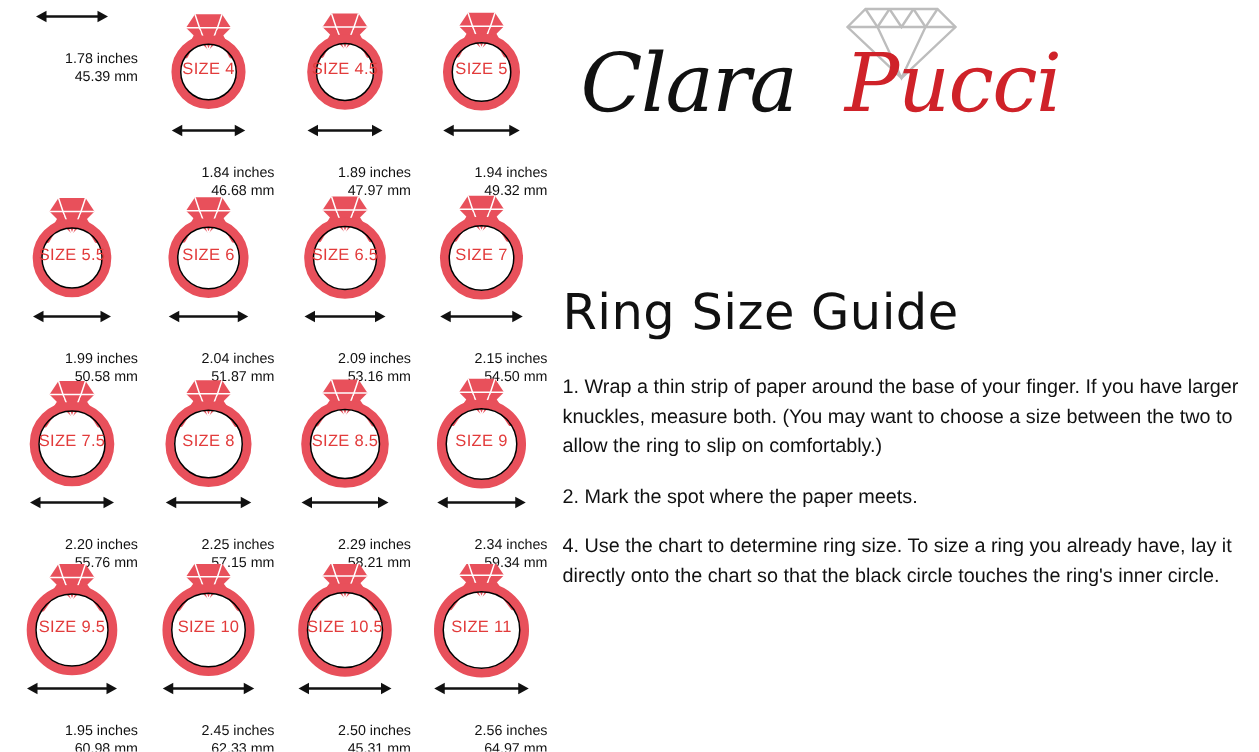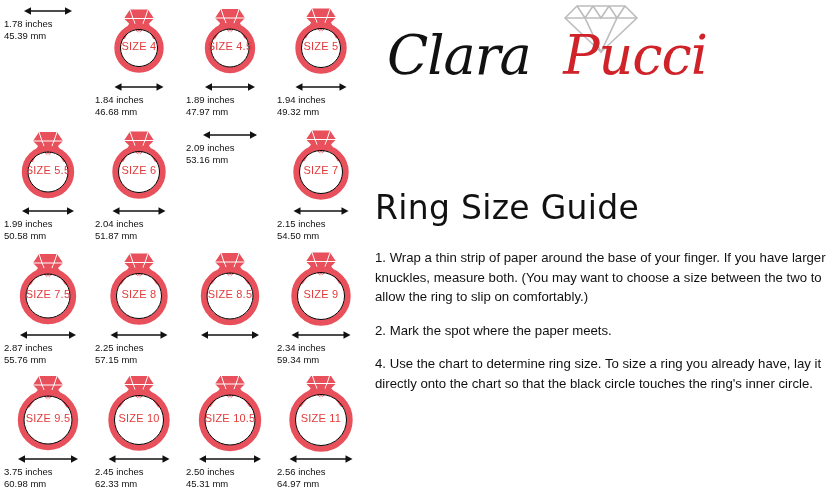--- a/index.html
+++ b/index.html
@@ -61,22 +61,22 @@
     width: 88px;
     text-align: center;
     top: 36px;
     font-size: 11px;
     color: #e23b3b;
     letter-spacing: .2px;
     font-family: "Liberation Sans", sans-serif;
   }
   .measure-lines {
     width: 88px;
-    margin-top: 0px;
-    text-align: left;
+    margin-top: 16px;
+    text-align: right;
     font-size: 9.5px;
     line-height: 11.5px;
     color: #111;
   }
   .arrow-wrap {
     height: 14px;
     position: relative;
   }
 
   
@@ -255,20 +255,33 @@
               <line x1="22.5" y1="7" x2="65.5" y2="7" stroke="#111" stroke-width="1.6"></line>
               <polygon points="17.5,7 24.5,3.2 24.5,10.8" fill="#111"></polygon>
               <polygon points="70.5,7 63.5,3.2 63.5,10.8" fill="#111"></polygon>
             </svg></div>
           <div class="measure-lines">
             <div>2.04 inches</div>
             <div>51.87 mm</div>
           </div>
         </div>
         <div class="ring-cell">
+          <div class="ring-art">
+            <svg class="ring-svg" width="88" height="76" viewBox="0 0 88 76">
+              <g transform="translate(44,14)" fill="#e8505b">
+                <path d="M-15,-2 L-9,-11 L9,-11 L15,-2 L0,13 Z"></path>
+                <path d="M-15,-2 L15,-2" stroke="#ffffff" stroke-width="1" fill="none"></path>
+                <path d="M-9,-11 L-6,-2 L0,13 L6,-2 L9,-11" stroke="#ffffff" stroke-width="1" fill="none"></path>
+              </g>
+              <path d="M26.78,31.82 L37,15 M61.22,31.82 L51,15" stroke="#e8505b" stroke-width="3.2" fill="none" stroke-linecap="round"></path>
+              <circle cx="44" cy="44" r="24.2" fill="none" stroke="#e8505b" stroke-width="6"></circle>
+              <circle cx="44" cy="44" r="21" fill="none" stroke="#000000" stroke-width="1"></circle>
+            </svg>
+            <div class="size-label">SIZE 6.5</div>
+          </div>
           <div class="arrow-wrap"><svg width="88" height="14" viewBox="0 0 88 14">
               <line x1="22" y1="7" x2="66" y2="7" stroke="#111" stroke-width="1.6"></line>
               <polygon points="17,7 24,3.2 24,10.8" fill="#111"></polygon>
               <polygon points="71,7 64,3.2 64,10.8" fill="#111"></polygon>
             </svg></div>
           <div class="measure-lines">
             <div>2.09 inches</div>
             <div>53.16 mm</div>
           </div>
         </div>
@@ -309,21 +322,21 @@
               <circle cx="44" cy="44" r="22" fill="none" stroke="#000000" stroke-width="1"></circle>
             </svg>
             <div class="size-label">SIZE 7.5</div>
           </div>
           <div class="arrow-wrap"><svg width="88" height="14" viewBox="0 0 88 14">
               <line x1="21" y1="7" x2="67" y2="7" stroke="#111" stroke-width="1.6"></line>
               <polygon points="16,7 23,3.2 23,10.8" fill="#111"></polygon>
               <polygon points="72,7 65,3.2 65,10.8" fill="#111"></polygon>
             </svg></div>
           <div class="measure-lines">
-            <div>2.87 inches</div>
+            <div>2.20 inches</div>
             <div>55.76 mm</div>
           </div>
         </div>
         <div class="ring-cell">
           <div class="ring-art">
             <svg class="ring-svg" width="88" height="76" viewBox="0 0 88 76">
               <g transform="translate(44,12.5)" fill="#e8505b">
                 <path d="M-15,-2 L-9,-11 L9,-11 L15,-2 L0,13 Z"></path>
                 <path d="M-15,-2 L15,-2" stroke="#ffffff" stroke-width="1" fill="none"></path>
                 <path d="M-9,-11 L-6,-2 L0,13 L6,-2 L9,-11" stroke="#ffffff" stroke-width="1" fill="none"></path>
@@ -356,20 +369,24 @@
               <circle cx="44" cy="44" r="26.2" fill="none" stroke="#e8505b" stroke-width="6"></circle>
               <circle cx="44" cy="44" r="23" fill="none" stroke="#000000" stroke-width="1"></circle>
             </svg>
             <div class="size-label">SIZE 8.5</div>
           </div>
           <div class="arrow-wrap"><svg width="88" height="14" viewBox="0 0 88 14">
               <line x1="20" y1="7" x2="68" y2="7" stroke="#111" stroke-width="1.6"></line>
               <polygon points="15,7 22,3.2 22,10.8" fill="#111"></polygon>
               <polygon points="73,7 66,3.2 66,10.8" fill="#111"></polygon>
             </svg></div>
+          <div class="measure-lines">
+            <div>2.29 inches</div>
+            <div>58.21 mm</div>
+          </div>
         </div>
         <div class="ring-cell">
           <div class="ring-art">
             <svg class="ring-svg" width="88" height="76" viewBox="0 0 88 76">
               <g transform="translate(44,11.5)" fill="#e8505b">
                 <path d="M-15,-2 L-9,-11 L9,-11 L15,-2 L0,13 Z"></path>
                 <path d="M-15,-2 L15,-2" stroke="#ffffff" stroke-width="1" fill="none"></path>
                 <path d="M-9,-11 L-6,-2 L0,13 L6,-2 L9,-11" stroke="#ffffff" stroke-width="1" fill="none"></path>
               </g>
               <path d="M24.73,30.37 L37,12.5 M63.269999999999996,30.37 L51,12.5" stroke="#e8505b" stroke-width="3.2" fill="none" stroke-linecap="round"></path>
@@ -401,21 +418,21 @@
               <circle cx="44" cy="44" r="24" fill="none" stroke="#000000" stroke-width="1"></circle>
             </svg>
             <div class="size-label">SIZE 9.5</div>
           </div>
           <div class="arrow-wrap"><svg width="88" height="14" viewBox="0 0 88 14">
               <line x1="19" y1="7" x2="69" y2="7" stroke="#111" stroke-width="1.6"></line>
               <polygon points="14,7 21,3.2 21,10.8" fill="#111"></polygon>
               <polygon points="74,7 67,3.2 67,10.8" fill="#111"></polygon>
             </svg></div>
           <div class="measure-lines">
-            <div>3.75 inches</div>
+            <div>1.95 inches</div>
             <div>60.98 mm</div>
           </div>
         </div>
         <div class="ring-cell">
           <div class="ring-art">
             <svg class="ring-svg" width="88" height="76" viewBox="0 0 88 76">
               <g transform="translate(44,10.5)" fill="#e8505b">
                 <path d="M-15,-2 L-9,-11 L9,-11 L15,-2 L0,13 Z"></path>
                 <path d="M-15,-2 L15,-2" stroke="#ffffff" stroke-width="1" fill="none"></path>
                 <path d="M-9,-11 L-6,-2 L0,13 L6,-2 L9,-11" stroke="#ffffff" stroke-width="1" fill="none"></path>

